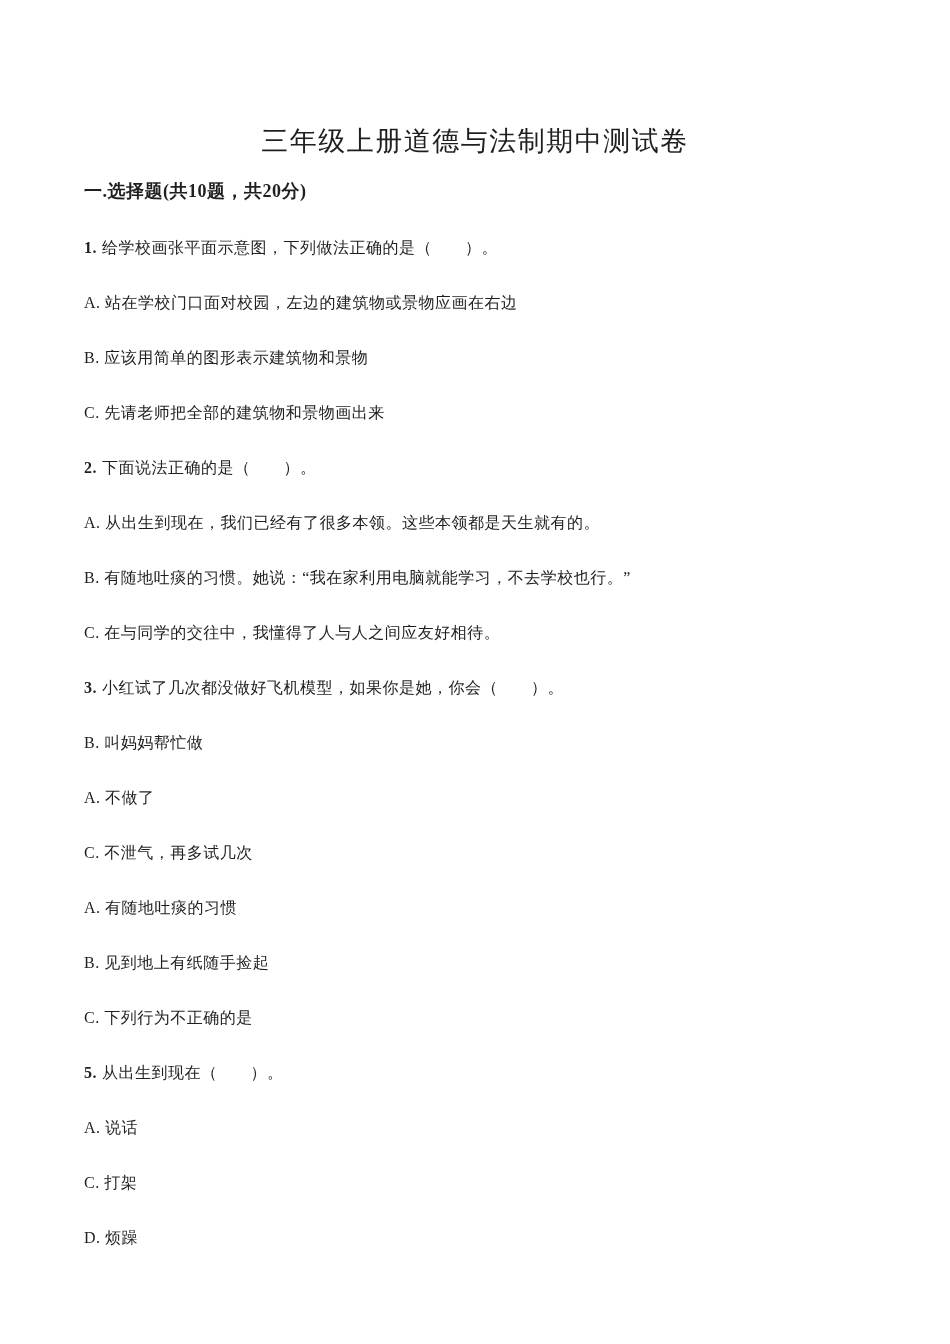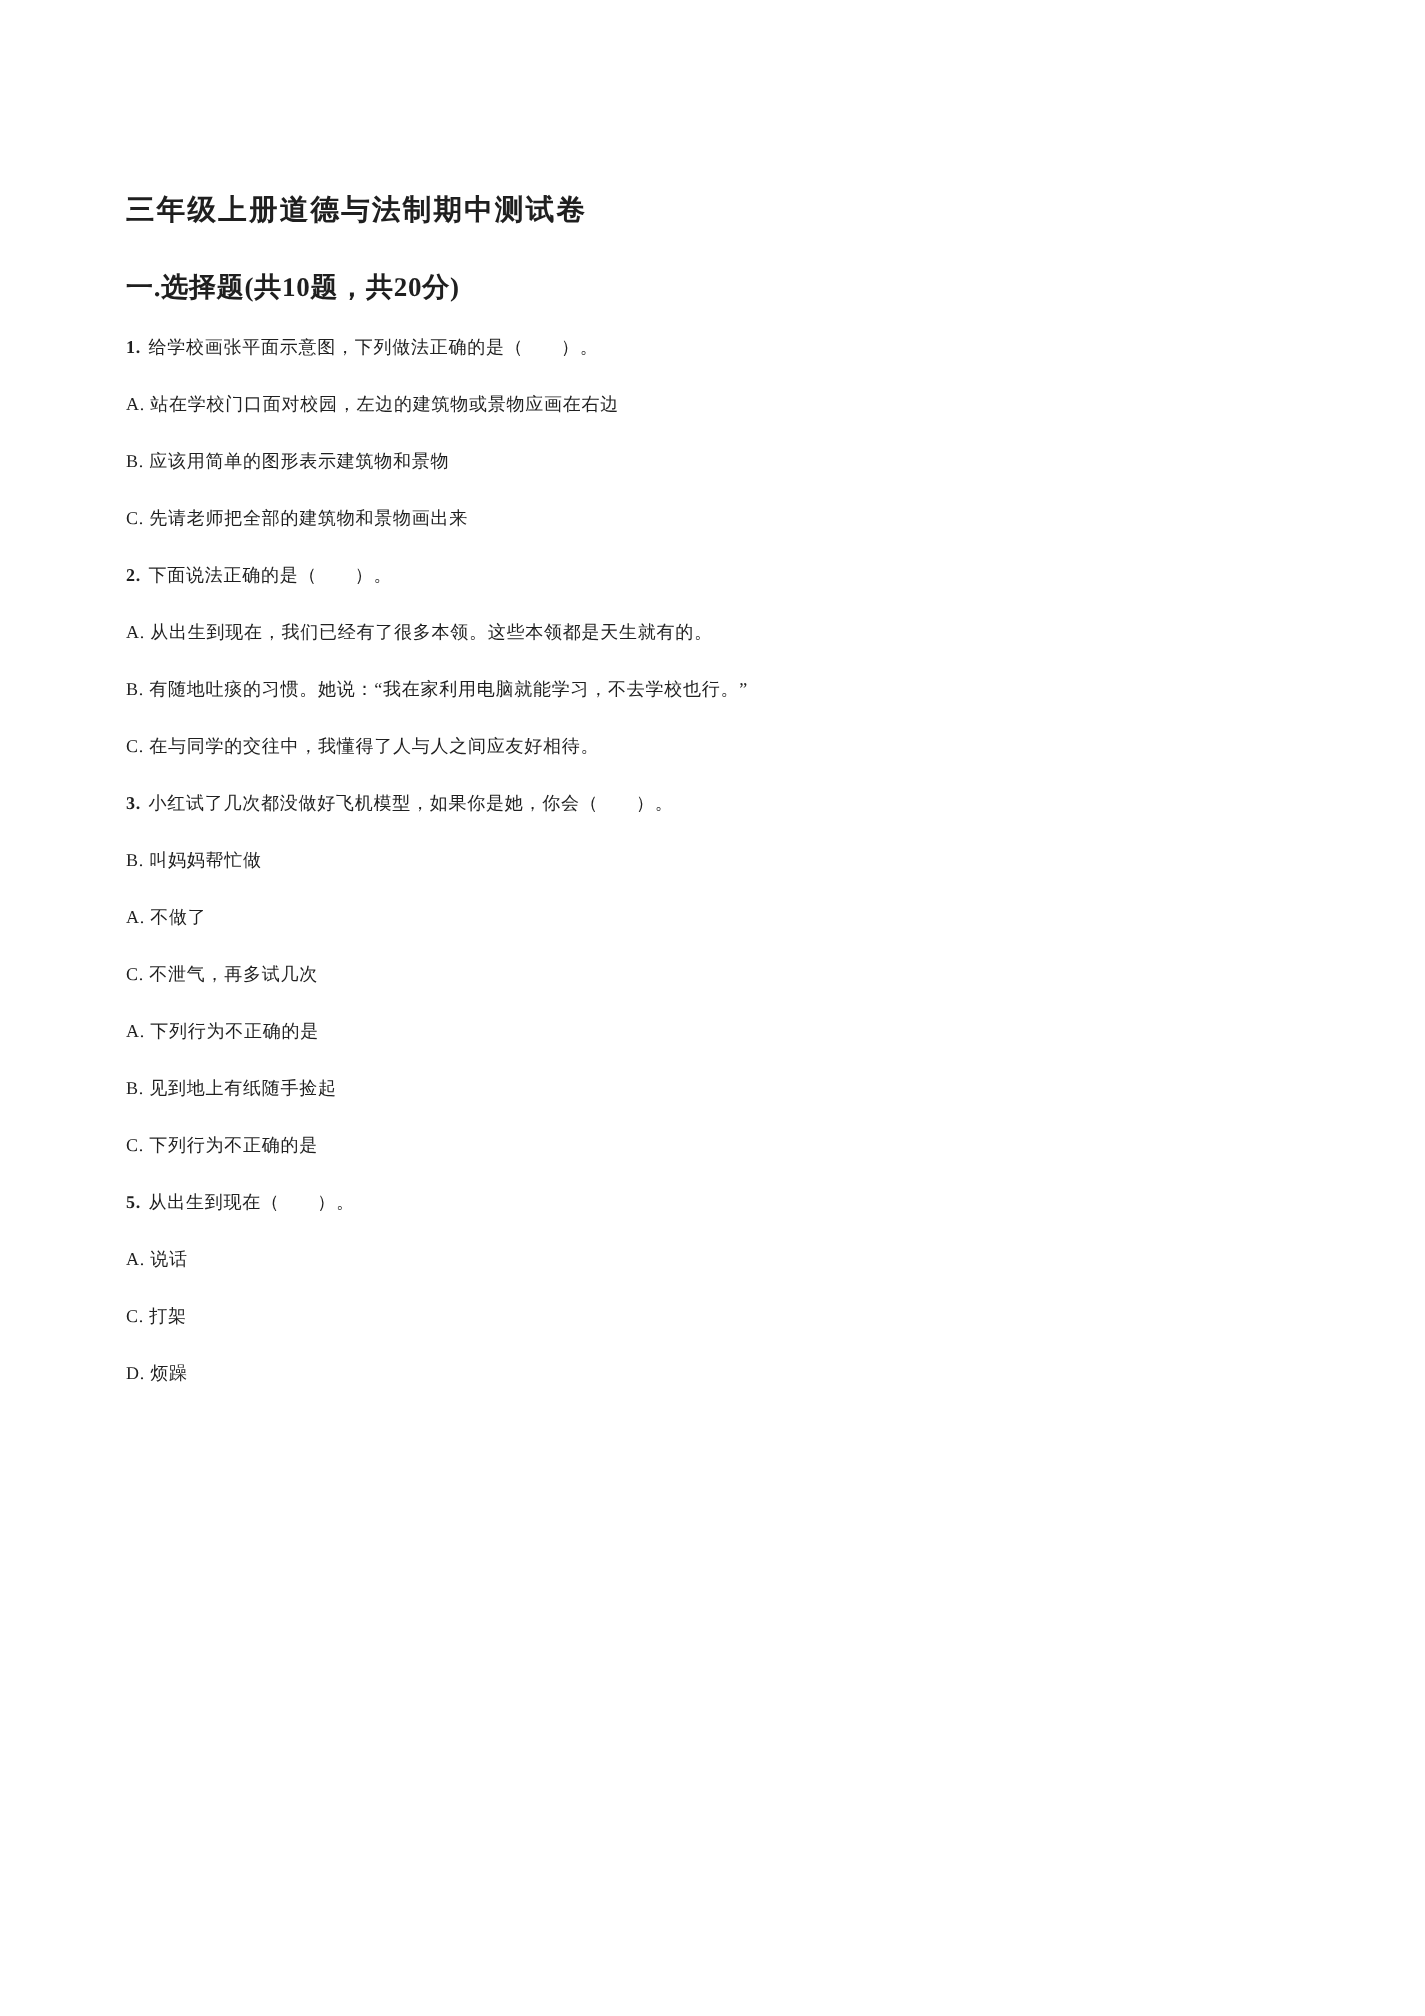--- a/index.html
+++ b/index.html
@@ -13,36 +13,37 @@
     overflow: hidden;
     font-family: "Liberation Serif", "DejaVu Serif", serif;
     color: #1f1f1f;
   }
   .page {
     padding: 120px 84px 0 84px;
     box-sizing: border-box;
   }
   .title {
     margin: 0;
-    font-size: 19px;
+    font-size: 27px;
     line-height: 42px;
-    font-weight: bold;
+    font-weight: normal;
+    text-align: center;
     letter-spacing: 1.5px;
   }
   .section-heading {
     margin: 17px 0 0 0;
     font-size: 18px;
     line-height: 25px;
     font-weight: bold;
     letter-spacing: 0.5px;
     font-family: Liberation Serif, serif;
   }
   .line {
-    margin: 16px 0 0 0;
-    font-size: 12px;
+    margin: 33px 0 0 0;
+    font-size: 16px;
     line-height: 22px;
     letter-spacing: 0.5px;
     white-space: pre-wrap;
   }
   .q-num {
     font-weight: bold;
     margin-right: 5px;
   }
 </style>
 </head>
@@ -69,21 +70,21 @@
   </div>
 
   <div>
     <div class="line"><span class="q-num">3.</span><span>小红试了几次都没做好飞机模型，如果你是她，你会（　　）。</span></div>
     <div class="line">B. 叫妈妈帮忙做</div>
     <div class="line">A. 不做了</div>
     <div class="line">C. 不泄气，再多试几次</div>
   </div>
 
   <div>
-    <div class="line">A. 下列行为不正确的是</div>
+    <div class="line">A. 有随地吐痰的习惯</div>
     <div class="line">B. 见到地上有纸随手捡起</div>
     <div class="line">C. 下列行为不正确的是</div>
   </div>
 
   <div>
     <div class="line"><span class="q-num">5.</span><span>从出生到现在（　　）。</span></div>
     <div class="line">A. 说话</div>
     <div class="line">C. 打架</div>
     <div class="line">D. 烦躁</div>
   </div>

